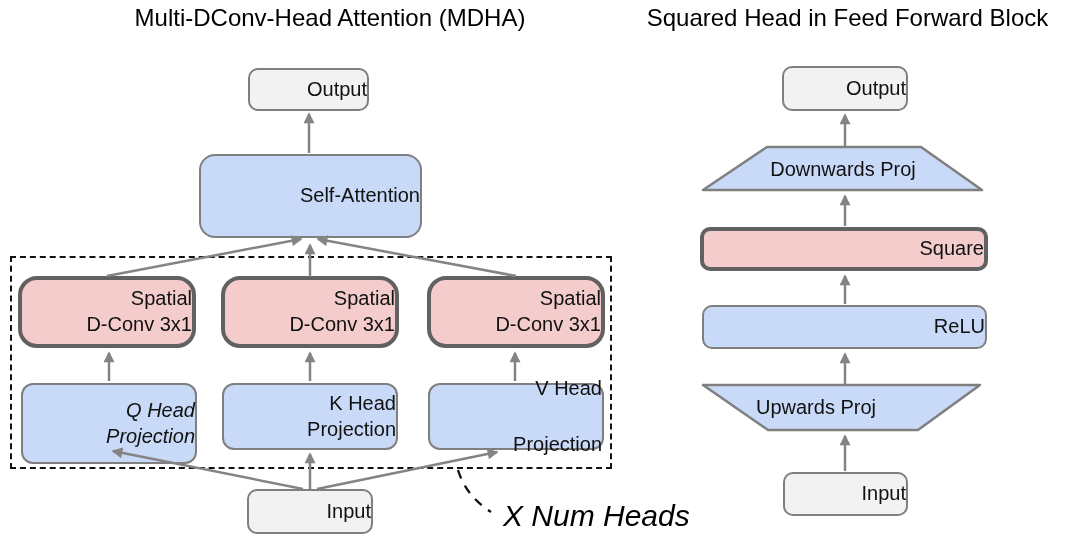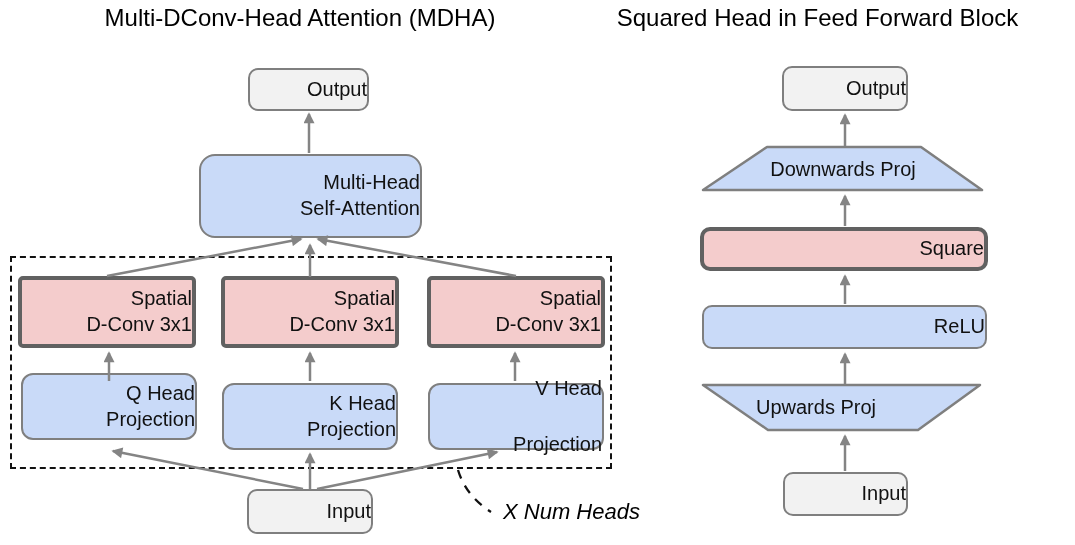--- a/index.html
+++ b/index.html
@@ -13,56 +13,57 @@
     overflow: hidden;
   }
   .title {
     position: absolute;
     top: 4px;
     font-size: 24px;
     line-height: 1.2;
     text-align: center;
     color: #000000;
     white-space: nowrap;
+    padding-left: 30px;
   }
   .box {
     position: absolute;
     box-sizing: border-box;
     display: flex;
     flex-direction: column;
     align-items: flex-end;
     justify-content: center;
     text-align: center;
     font-size: 20px;
     line-height: 1.28;
     z-index: 2;
   }
   .gray-box   { background: #f2f2f2; border: 2.5px solid #7f7f7f; border-radius: 10px; }
   .blue-box   { background: #c9daf8; border: 2.5px solid #7f7f7f; border-radius: 12px; }
-  .pink-box   { background: #f4cccc; border: 4.5px solid #616161; border-radius: 5px; }
+  .pink-box   { background: #f4cccc; border: 4.5px solid #616161; border-radius: 19px; }
   .big-radius { border-radius: 16px; }
   .dashed-group {
     position: absolute;
     box-sizing: border-box;
     border: 2.5px dashed #111111;
     background: transparent;
     z-index: 1;
   }
   .trap-label {
     position: absolute;
     display: flex;
     align-items: center;
     justify-content: center;
     font-size: 20px;
     text-align: right;
     z-index: 2;
   }
   .note {
     position: absolute;
-    font-size: 22px;
+    font-size: 30px;
     font-style: italic;
     color: #000000;
     white-space: nowrap;
     z-index: 2;
   }
   svg.layer {
     position: absolute;
     left: 0; top: 0;
     width: 1075px;
     height: 545px;
@@ -82,40 +83,39 @@
   <svg class="layer shapes">
     <polygon points="767,147 921,147 982,190 703,190" fill="#c9daf8" stroke="#7f7f7f" stroke-width="2.5" stroke-linejoin="round"></polygon>
     <polygon points="703,385 980,385 918,430 768,430" fill="#c9daf8" stroke="#7f7f7f" stroke-width="2.5" stroke-linejoin="round"></polygon>
   </svg>
 
   <div class="box gray-box" style="left:248px; top:68px; width:121px; height:43px;">
     <span>Output</span>
   </div>
 
   <div class="box blue-box big-radius" style="left:199px; top:154px; width:223px; height:84px;">
-    <span>Multi-Head</span>
     <span>Self-Attention</span>
   </div>
 
   <div class="dashed-group" style="left:10px; top:256px; width:602px; height:213px;"></div>
 
   <div class="box pink-box" style="left:18px; top:276px; width:178px; height:72px;">
     <span>Spatial</span>
     <span>D-Conv 3x1</span>
   </div>
   <div class="box pink-box" style="left:221px; top:276px; width:178px; height:72px;">
     <span>Spatial</span>
     <span>D-Conv 3x1</span>
   </div>
   <div class="box pink-box" style="left:427px; top:276px; width:178px; height:72px;">
     <span>Spatial</span>
     <span>D-Conv 3x1</span>
   </div>
 
-  <div class="box blue-box" style="left:21px; top:373px; width:176px; height:67px;">
+  <div class="box blue-box" style="left:21px; top:383px; width:176px; height:81px;font-style:italic;">
     <span>Q Head</span>
     <span>Projection</span>
   </div>
   <div class="box blue-box" style="left:222px; top:383px; width:176px; height:67px;">
     <span>K Head</span>
     <span>Projection</span>
   </div>
   <div class="box blue-box" style="left:428px; top:383px; width:176px; height:67px;gap:30px;">
     <span>V Head</span>
     <span>Projection</span>

